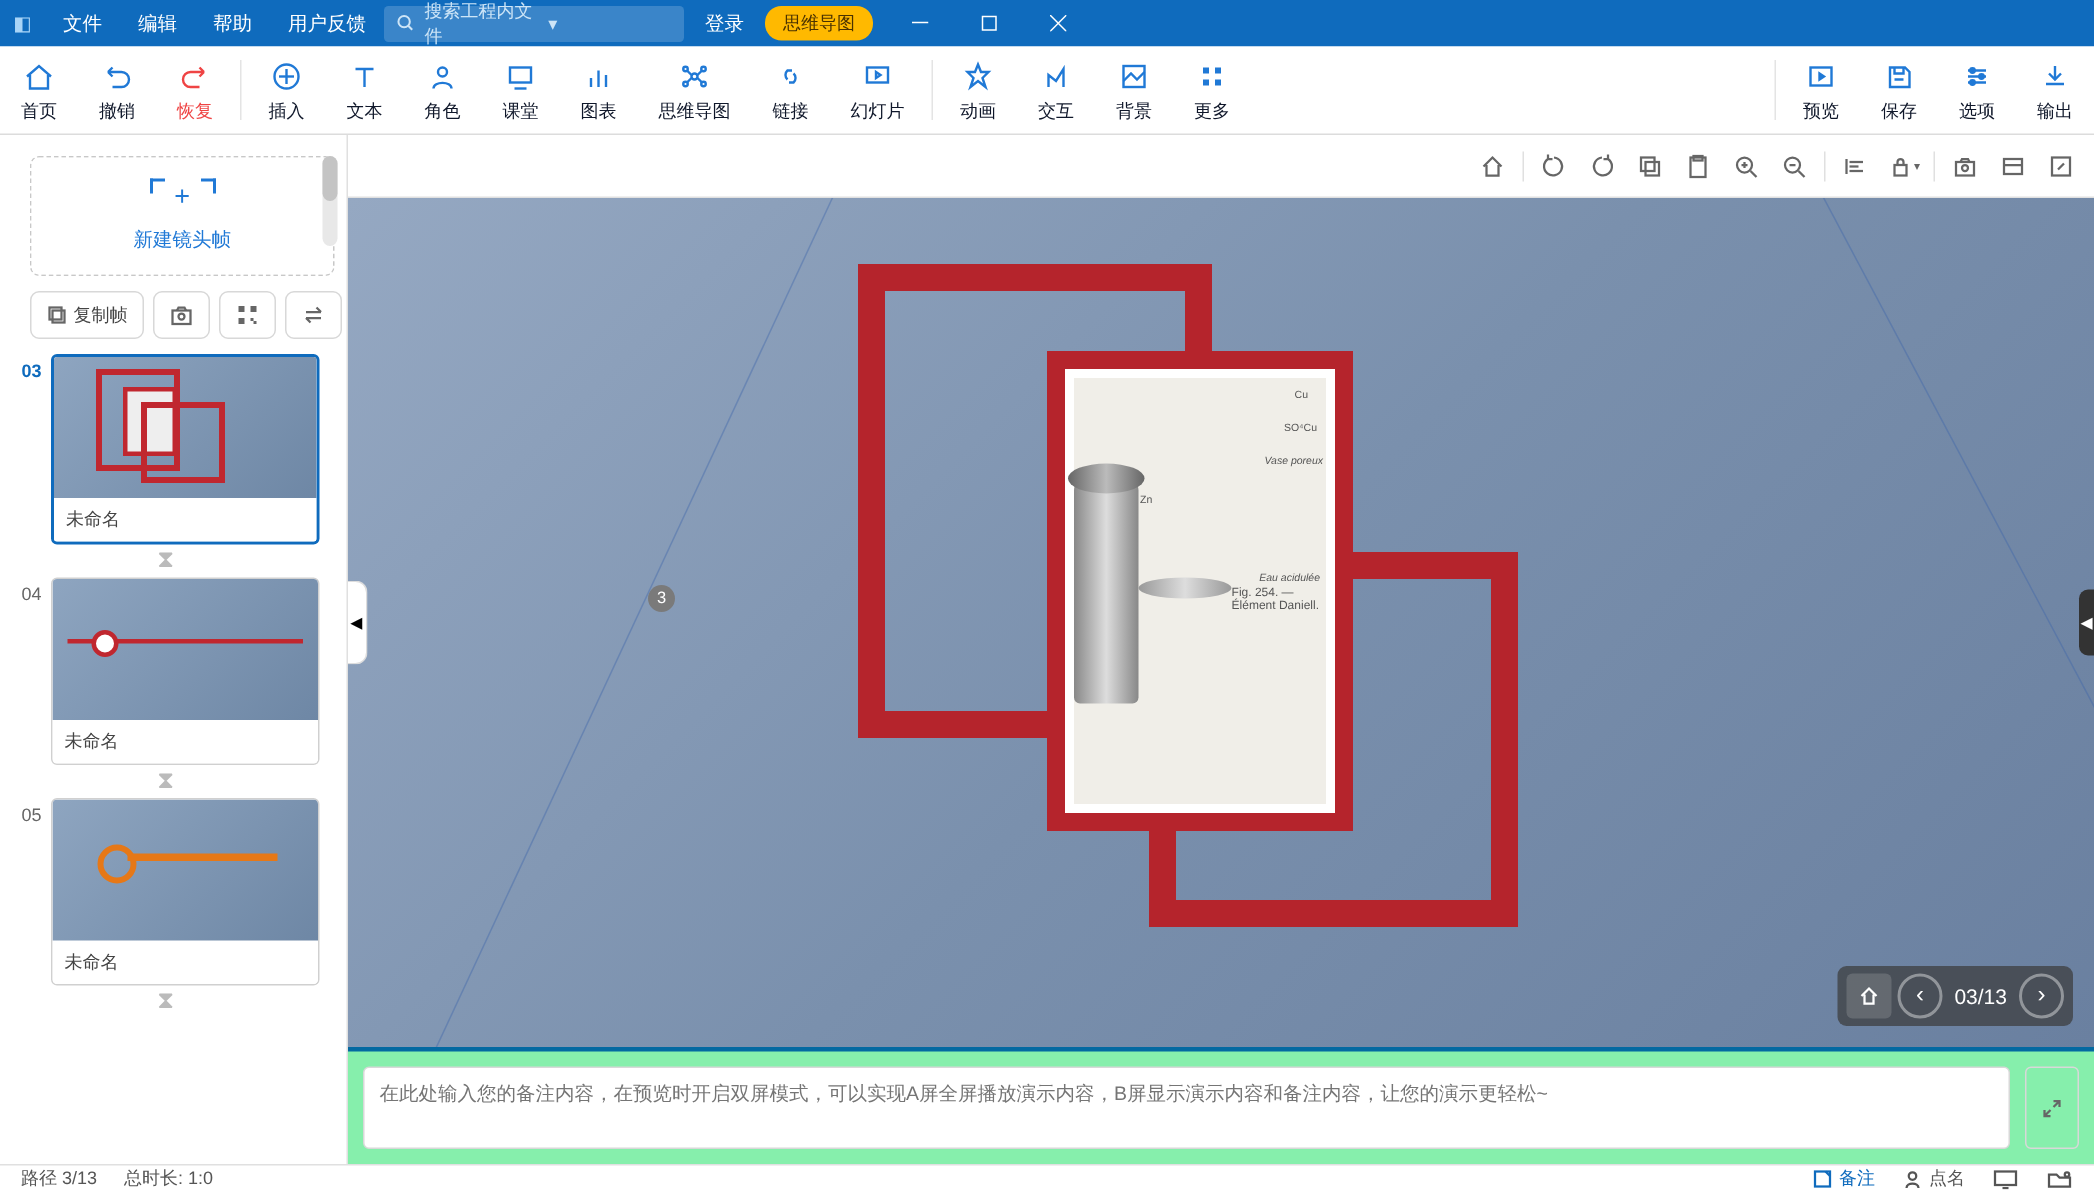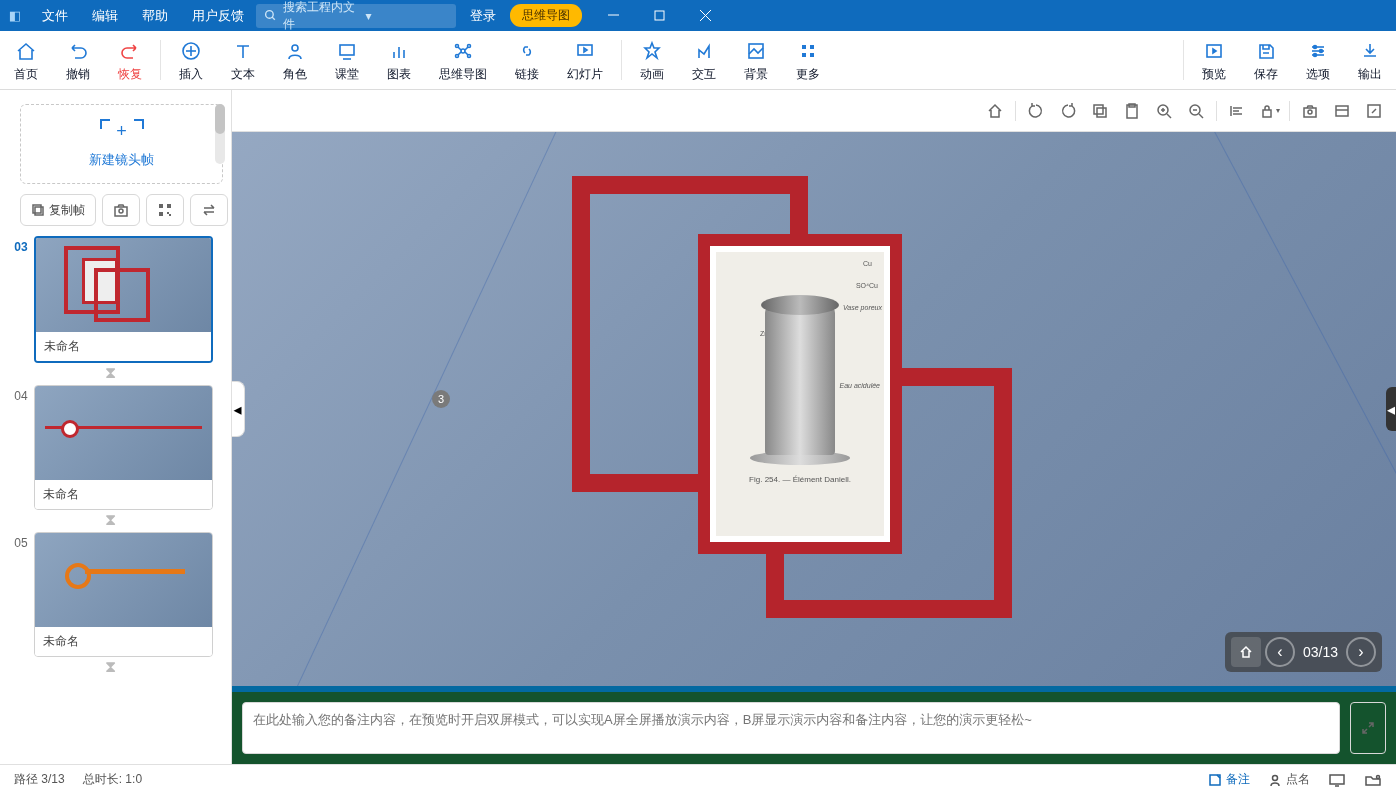--- a/index.html
+++ b/index.html
@@ -49,36 +49,36 @@
 .canvas-tools { height:42px; background:#fff; border-bottom:1px solid #e0e0e0; display:flex; align-items:center; justify-content:flex-end; padding:0 10px; gap:8px; }
 .ct-ic { width:24px; height:24px; display:flex; align-items:center; justify-content:center; color:#666; cursor:pointer; }
 .ct-sep { width:1px; height:20px; background:#e0e0e0; }
 .canvas { flex:1; position:relative; overflow:hidden; background:linear-gradient(135deg,#95a8c2 0%,#7a90ad 50%,#6a80a0 100%); }
 .canvas .diag1 { position:absolute; left:30%; top:-10%; width:1px; height:140%; background:rgba(60,100,170,.4); transform:rotate(25deg); transform-origin:top; }
 .canvas .diag2 { position:absolute; right:18%; top:-10%; width:1px; height:140%; background:rgba(60,100,170,.4); transform:rotate(-28deg); transform-origin:top; }
 .canvas .redframe { position:absolute; border:18px solid #b5242c; }
 .canvas .rf1 { left:340px; top:44px; width:236px; height:316px; }
 .canvas .rf2 { left:534px; top:236px; width:246px; height:250px; }
 .canvas .photo { position:absolute; left:466px; top:102px; width:204px; height:320px; background:#fff; border:12px solid #b5242c; padding:6px; }
-.canvas .photo .inner { width:100%; height:100%; background:#f0eee8; display:flex; flex-direction:column; align-items:center; justify-content:center; font-size:9px; color:#555; font-family:serif; position:relative; }
+.canvas .photo .inner { width:100%; height:100%; background:#f0eee8; display:flex; flex-direction:row; align-items:center; justify-content:center; font-size:9px; color:#555; font-family:serif; position:relative; }
 .canvas .photo .cylinder { width:70px; height:150px; background:linear-gradient(90deg,#888,#ddd,#888); border-radius:8px 8px 4px 4px; position:relative; }
 .canvas .photo .cylinder::before { content:''; position:absolute; top:-10px; left:-4px; right:-4px; height:20px; background:linear-gradient(90deg,#666,#bbb,#666); border-radius:50%; }
 .canvas .photo .cap { font-size:8px; margin-top:10px; }
 .canvas .caption { position:absolute; left:690px; top:195px; font-size:26px; color:#2a5ca8; font-family:serif; }
 .slide-badge { position:absolute; left:200px; top:258px; width:18px; height:18px; background:#7a7a7a; color:#fff; border-radius:50%; font-size:11px; display:flex; align-items:center; justify-content:center; }
 .nav-overlay { position:absolute; right:14px; bottom:14px; background:rgba(60,60,60,.72); border-radius:6px; height:40px; display:flex; align-items:center; padding:0 6px; gap:4px; color:#fff; }
 .nav-overlay .nbtn { width:30px; height:30px; border:2px solid rgba(255,255,255,.4); border-radius:50%; display:flex; align-items:center; justify-content:center; cursor:pointer; }
 .nav-overlay .home { border-radius:4px; border:none; background:rgba(255,255,255,.15); }
 .nav-overlay .cnt { font-size:14px; padding:0 4px; }
 .collapse-handle { position:absolute; left:-1px; top:50%; transform:translateY(-50%); width:14px; height:56px; background:#fff; border:1px solid #ddd; border-left:none; border-radius:0 8px 8px 0; display:flex; align-items:center; justify-content:center; cursor:pointer; }
 .collapse-right { position:absolute; right:0; top:50%; transform:translateY(-50%); width:10px; height:44px; background:#333; border-radius:6px 0 0 6px; display:flex; align-items:center; justify-content:center; color:#fff; cursor:pointer; }
-.notes { height:78px; background:#14532d; border-top:6px solid #0369a1; display:flex; padding:10px; gap:10px; }
+.notes { height:78px; background:#86efac; border-top:3px solid #0369a1; display:flex; padding:10px; gap:10px; }
 .notes textarea { flex:1; border:1px solid #d8d8d8; border-radius:4px; padding:8px 10px; font-size:13px; color:#999; resize:none; font-family:inherit; }
 .notes .expand { width:36px; border:1px solid #d8d8d8; border-radius:4px; display:flex; align-items:center; justify-content:center; color:#666; cursor:pointer; }
-.statusbar { height:30px; background:#fff; border-top:1px solid #e0e0e0; display:flex; align-items:center; padding:0 14px; font-size:12px; color:#555; }
+.statusbar { height:18px; background:#fff; border-top:1px solid #e0e0e0; display:flex; align-items:center; padding:0 14px; font-size:12px; color:#555; }
 .statusbar .left { flex:1; display:flex; gap:18px; }
 .statusbar .right { display:flex; gap:18px; align-items:center; }
 .statusbar .item { display:flex; align-items:center; gap:4px; cursor:pointer; }
 .statusbar .item.hl { color:#0f6bbd; }
 .thumb-img.red-boxes::before { content:''; position:absolute; left:28px; top:8px; width:48px; height:60px; border:4px solid #c0272f; }
 .thumb-img.red-boxes::after { content:''; position:absolute; left:58px; top:30px; width:48px; height:46px; border:4px solid #c0272f; }
 .thumb-img.red-boxes .mini { position:absolute; left:46px; top:20px; width:36px; height:46px; background:#eee; border:3px solid #c0272f; }
 .thumb-img.lines::before { content:''; position:absolute; left:10px; top:40px; right:10px; height:3px; background:#c0272f; }
 .thumb-img.lines::after { content:''; position:absolute; left:26px; top:34px; width:12px; height:12px; border:3px solid #c0272f; border-radius:50%; background:#fff; }
 .thumb-img.orange::before { content:''; position:absolute; left:30px; top:30px; width:18px; height:18px; border:4px solid #e67817; border-radius:50%; }

